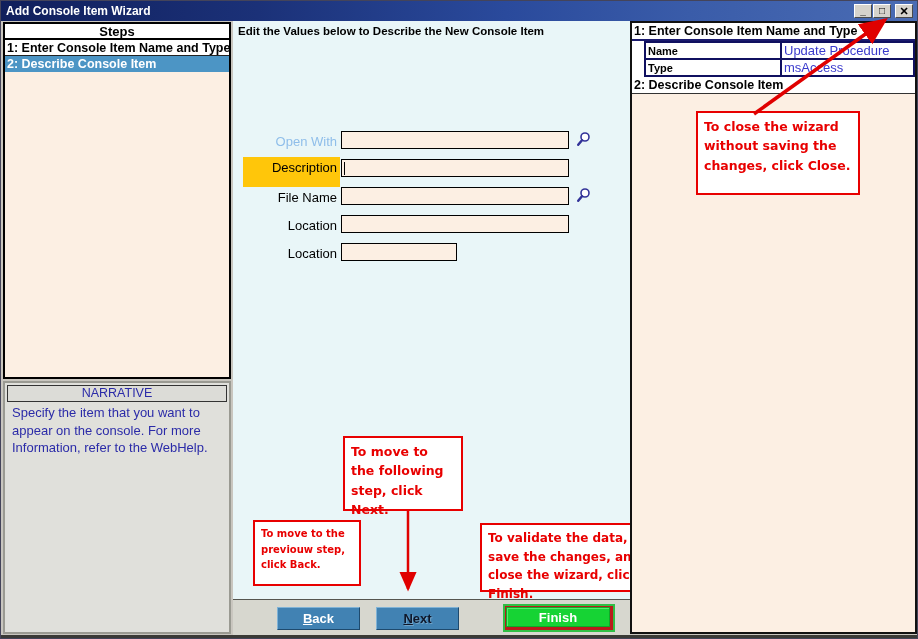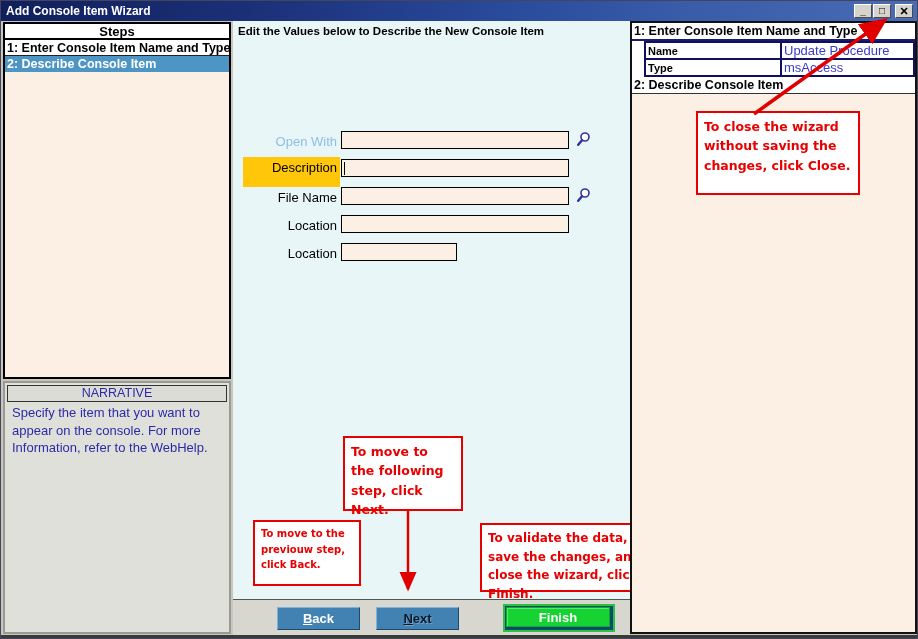--- a/index.html
+++ b/index.html
@@ -36,21 +36,21 @@
   
   .callout{position:absolute;border:2px solid #E80000;background:#fff;color:#E80000;
     font-family:"DejaVu Sans",sans-serif;font-weight:bold;font-size:12.5px;line-height:1.55;padding:4px 6px;}
   
   .button-bar{position:absolute;left:0;top:578px;width:397px;height:36px;background:#D7D7CF;border-top:1px solid #55554f;}
   .wbtn{position:absolute;top:7px;width:83px;height:23px;background:#4182B3;
     border-top:1px solid #7FB2D6;border-left:1px solid #7FB2D6;border-right:1px solid #1E4A6E;border-bottom:1px solid #1E4A6E;
     color:#fff;font-weight:bold;font-size:13px;text-align:center;line-height:21px;cursor:default;}
   .wbtn .accel{text-decoration:underline;}
   .btn-back{left:44px;} .btn-next{left:143px;color:#0f172a;text-shadow:1px 1px 0 #6FA3C9;}
-  .finish-ring{position:absolute;left:270px;top:4px;width:112px;height:28px;border:2px solid #2FBF45;padding:1px;background:#0c4a6e;}
+  .finish-ring{position:absolute;left:270px;top:4px;width:112px;height:28px;border:2px solid #2FBF45;padding:1px;background:#b91c1c;}
   .btn-finish{width:104px;height:20px;background:#16D334;border:1px solid #0EA928;
     box-shadow:inset 1px 1px 0 #5BE86F;color:#fff;font-weight:bold;font-size:13px;text-align:center;line-height:19px;cursor:default;}
   
   .right-col{position:absolute;left:629px;top:20px;width:287px;height:613px;background:#FCEFE3;border:2px solid #111;}
   .rp-white{background:#fff;}
   .rp-header{background:#fff;font-weight:bold;font-size:12.5px;padding:1px 0 1px 2px;white-space:nowrap;}
   .rp-header1{border-bottom:2px solid #1A1A6E;}
   .rp-header2{border-bottom:1px solid #333;}
   .rp-table{margin-left:12px;width:271px;border-collapse:collapse;background:#fff;}
   .rp-table td{border:2px solid #101060;height:15px;padding:0 2px;background:#fff;}

